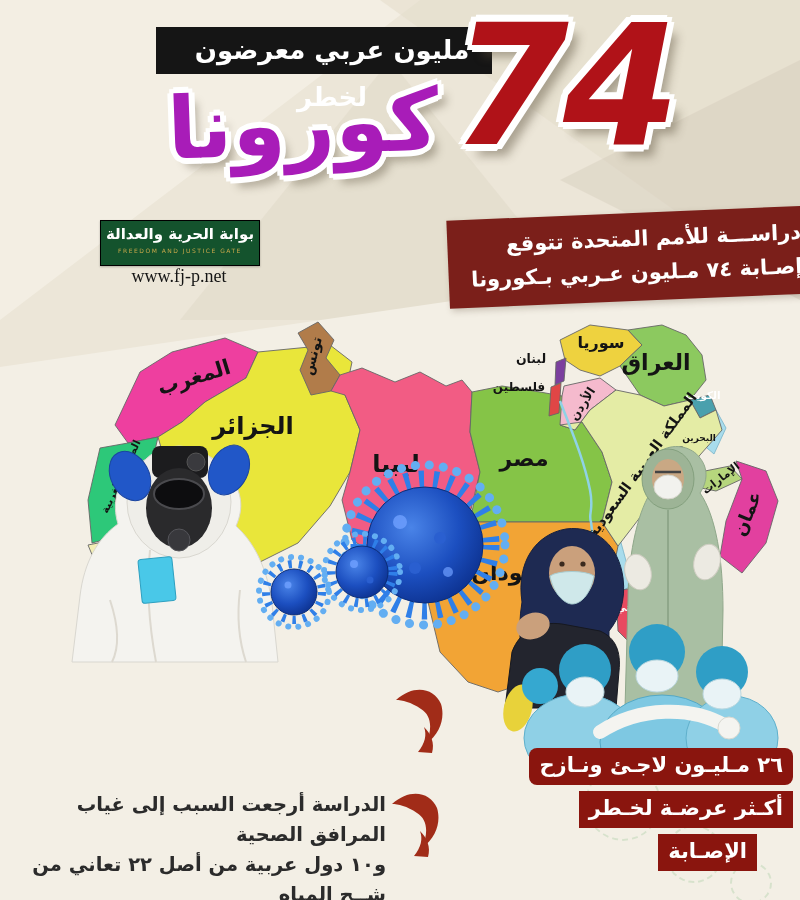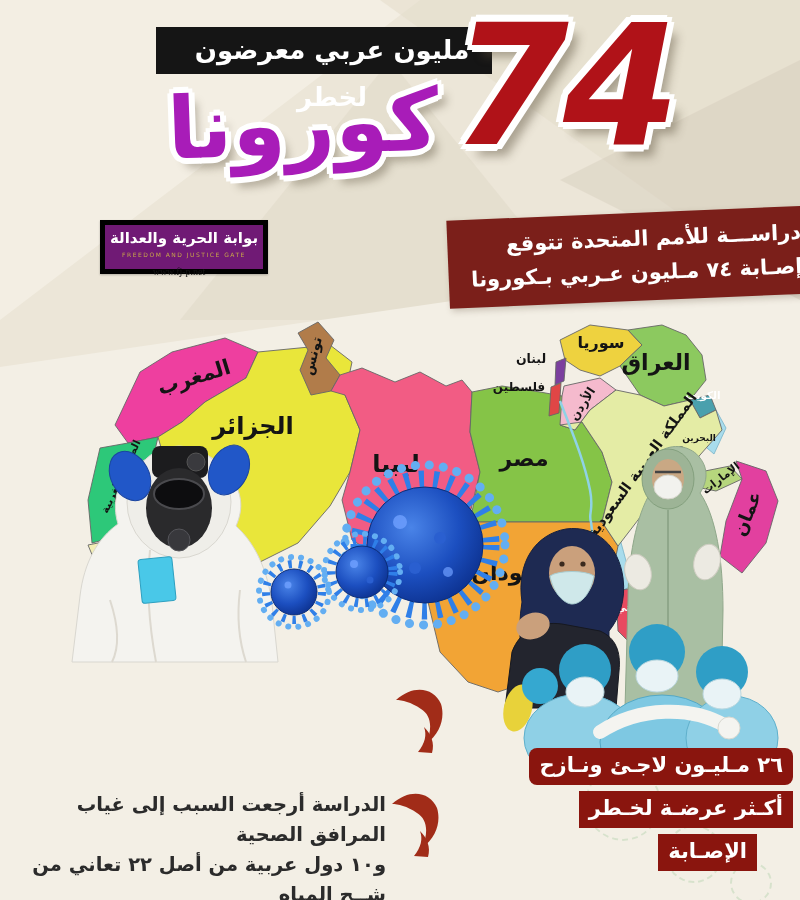--- a/index.html
+++ b/index.html
@@ -13,26 +13,26 @@
     text-align:center;letter-spacing:-.5px;padding-left:16px;}
   #bignum{left:452px;top:-12px;font-size:168px;font-weight:800;font-style:italic;
     color:#b01218;letter-spacing:-6px;
     text-shadow:-5px -5px 0 #fff,5px -5px 0 #fff,-5px 5px 0 #fff,5px 5px 0 #fff,
       -7px 0 0 #fff,7px 0 0 #fff,0 -7px 0 #fff,0 7px 0 #fff,10px 12px 10px rgba(90,80,60,.45);}
   #bigword{left:138px;top:74px;width:330px;font-size:86px;font-weight:800;color:#a81cb8;
     direction:rtl;text-align:center;transform:rotate(-2deg);
     text-shadow:-4px -4px 0 #fff,4px -4px 0 #fff,-4px 4px 0 #fff,4px 4px 0 #fff,
       -6px 0 0 #fff,6px 0 0 #fff,0 -6px 0 #fff,0 6px 0 #fff,8px 10px 9px rgba(90,80,60,.4);}
   
-  #logo{left:100px;top:220px;width:158px;height:44px;background:#701a75;
-    border:5px solid #000000;box-shadow:0 1px 2px rgba(0,0,0,.25);text-align:center;}
+  #logo{left:100px;top:220px;width:158px;height:44px;background:#14532d;
+    border:1px solid #000000;box-shadow:0 1px 2px rgba(0,0,0,.25);text-align:center;}
   #logo .ar{color:#fff;font-size:15px;font-weight:bold;direction:rtl;line-height:26px;}
   #logo .en{color:#c8a84a;font-size:6px;letter-spacing:1.5px;line-height:8px;}
   #logo-url{left:100px;top:266px;width:158px;text-align:center;color:#141414;
-    font-family:"Liberation Serif",serif;font-size:10px;}
+    font-family:"Liberation Serif",serif;font-size:18px;}
   
   #studybox{left:448px;top:213px;width:340px;background:#7b1f1a;color:#fff;
     transform:rotate(-2.4deg);padding:9px 14px 11px;direction:rtl;text-align:right;
     font-size:21px;font-weight:bold;line-height:1.62;box-shadow:2px 3px 6px rgba(80,60,40,.25);}
   
   .bullet-text{width:366px;direction:rtl;text-align:right;color:#2b2b2b;
     font-size:19.5px;font-weight:bold;line-height:30px;}
   
   .redbox{background:#8a150e;color:#fff;font-size:21px;font-weight:bold;
     direction:rtl;padding:4px 10px 6px;line-height:1.3;white-space:nowrap;}

